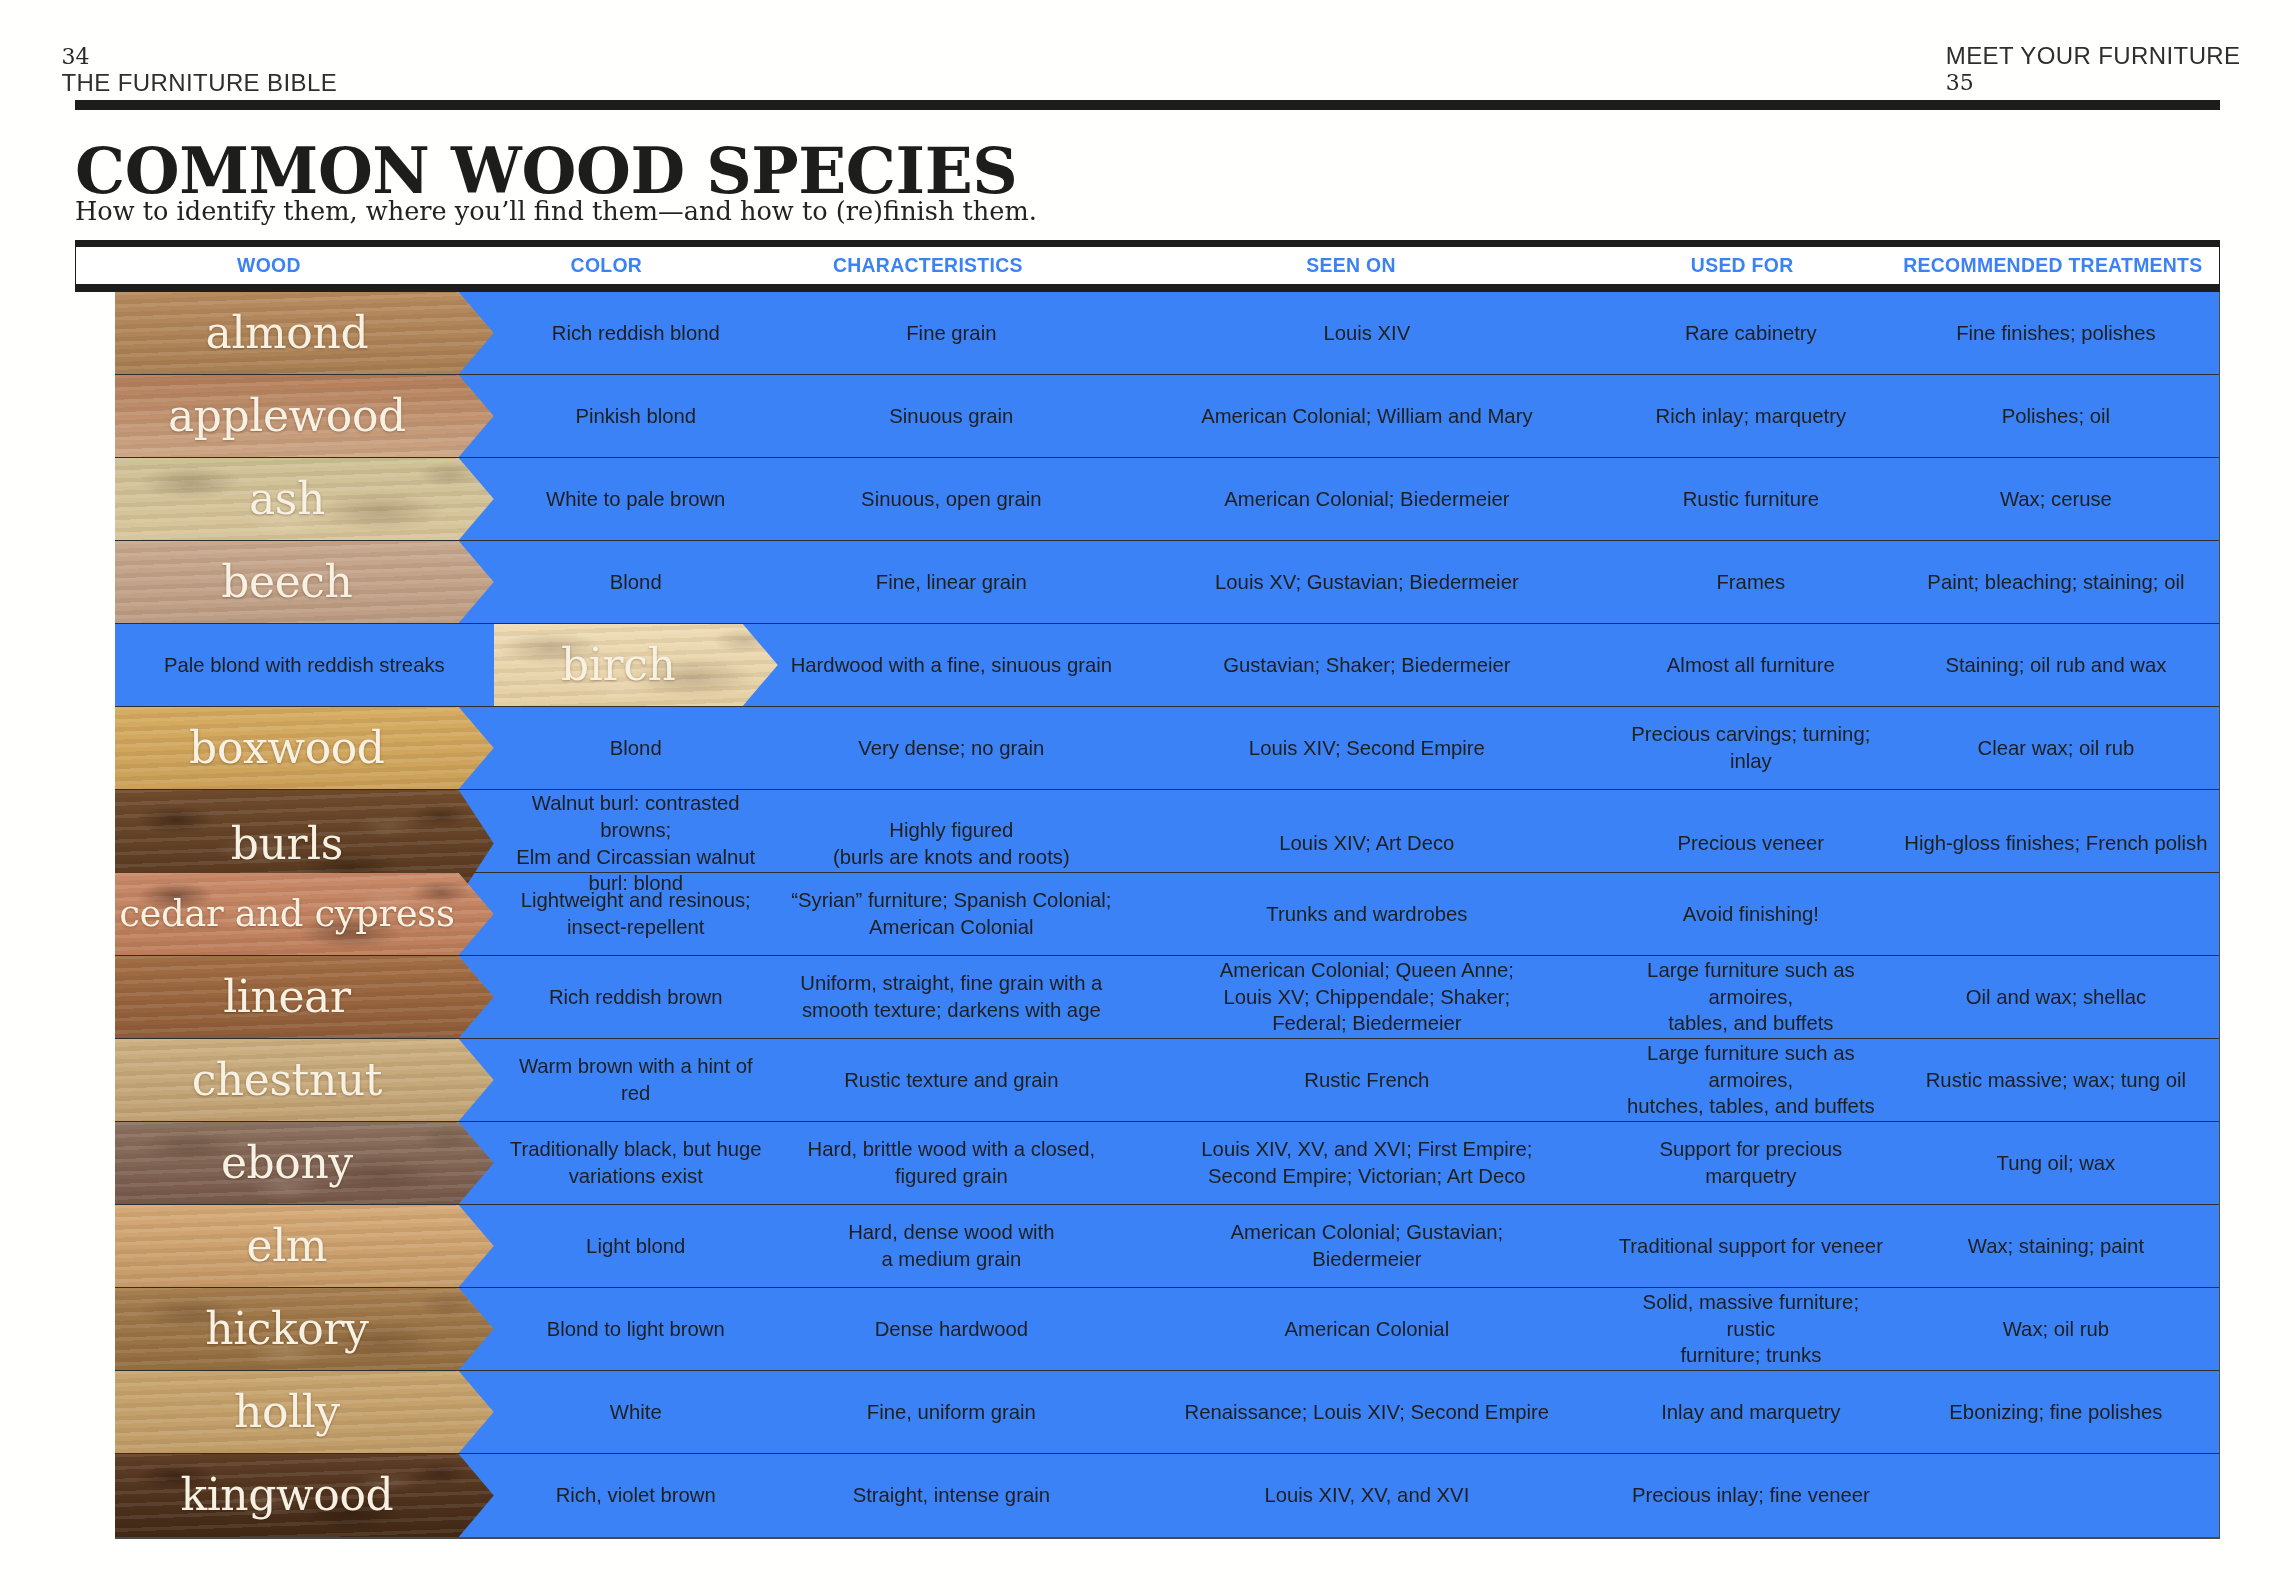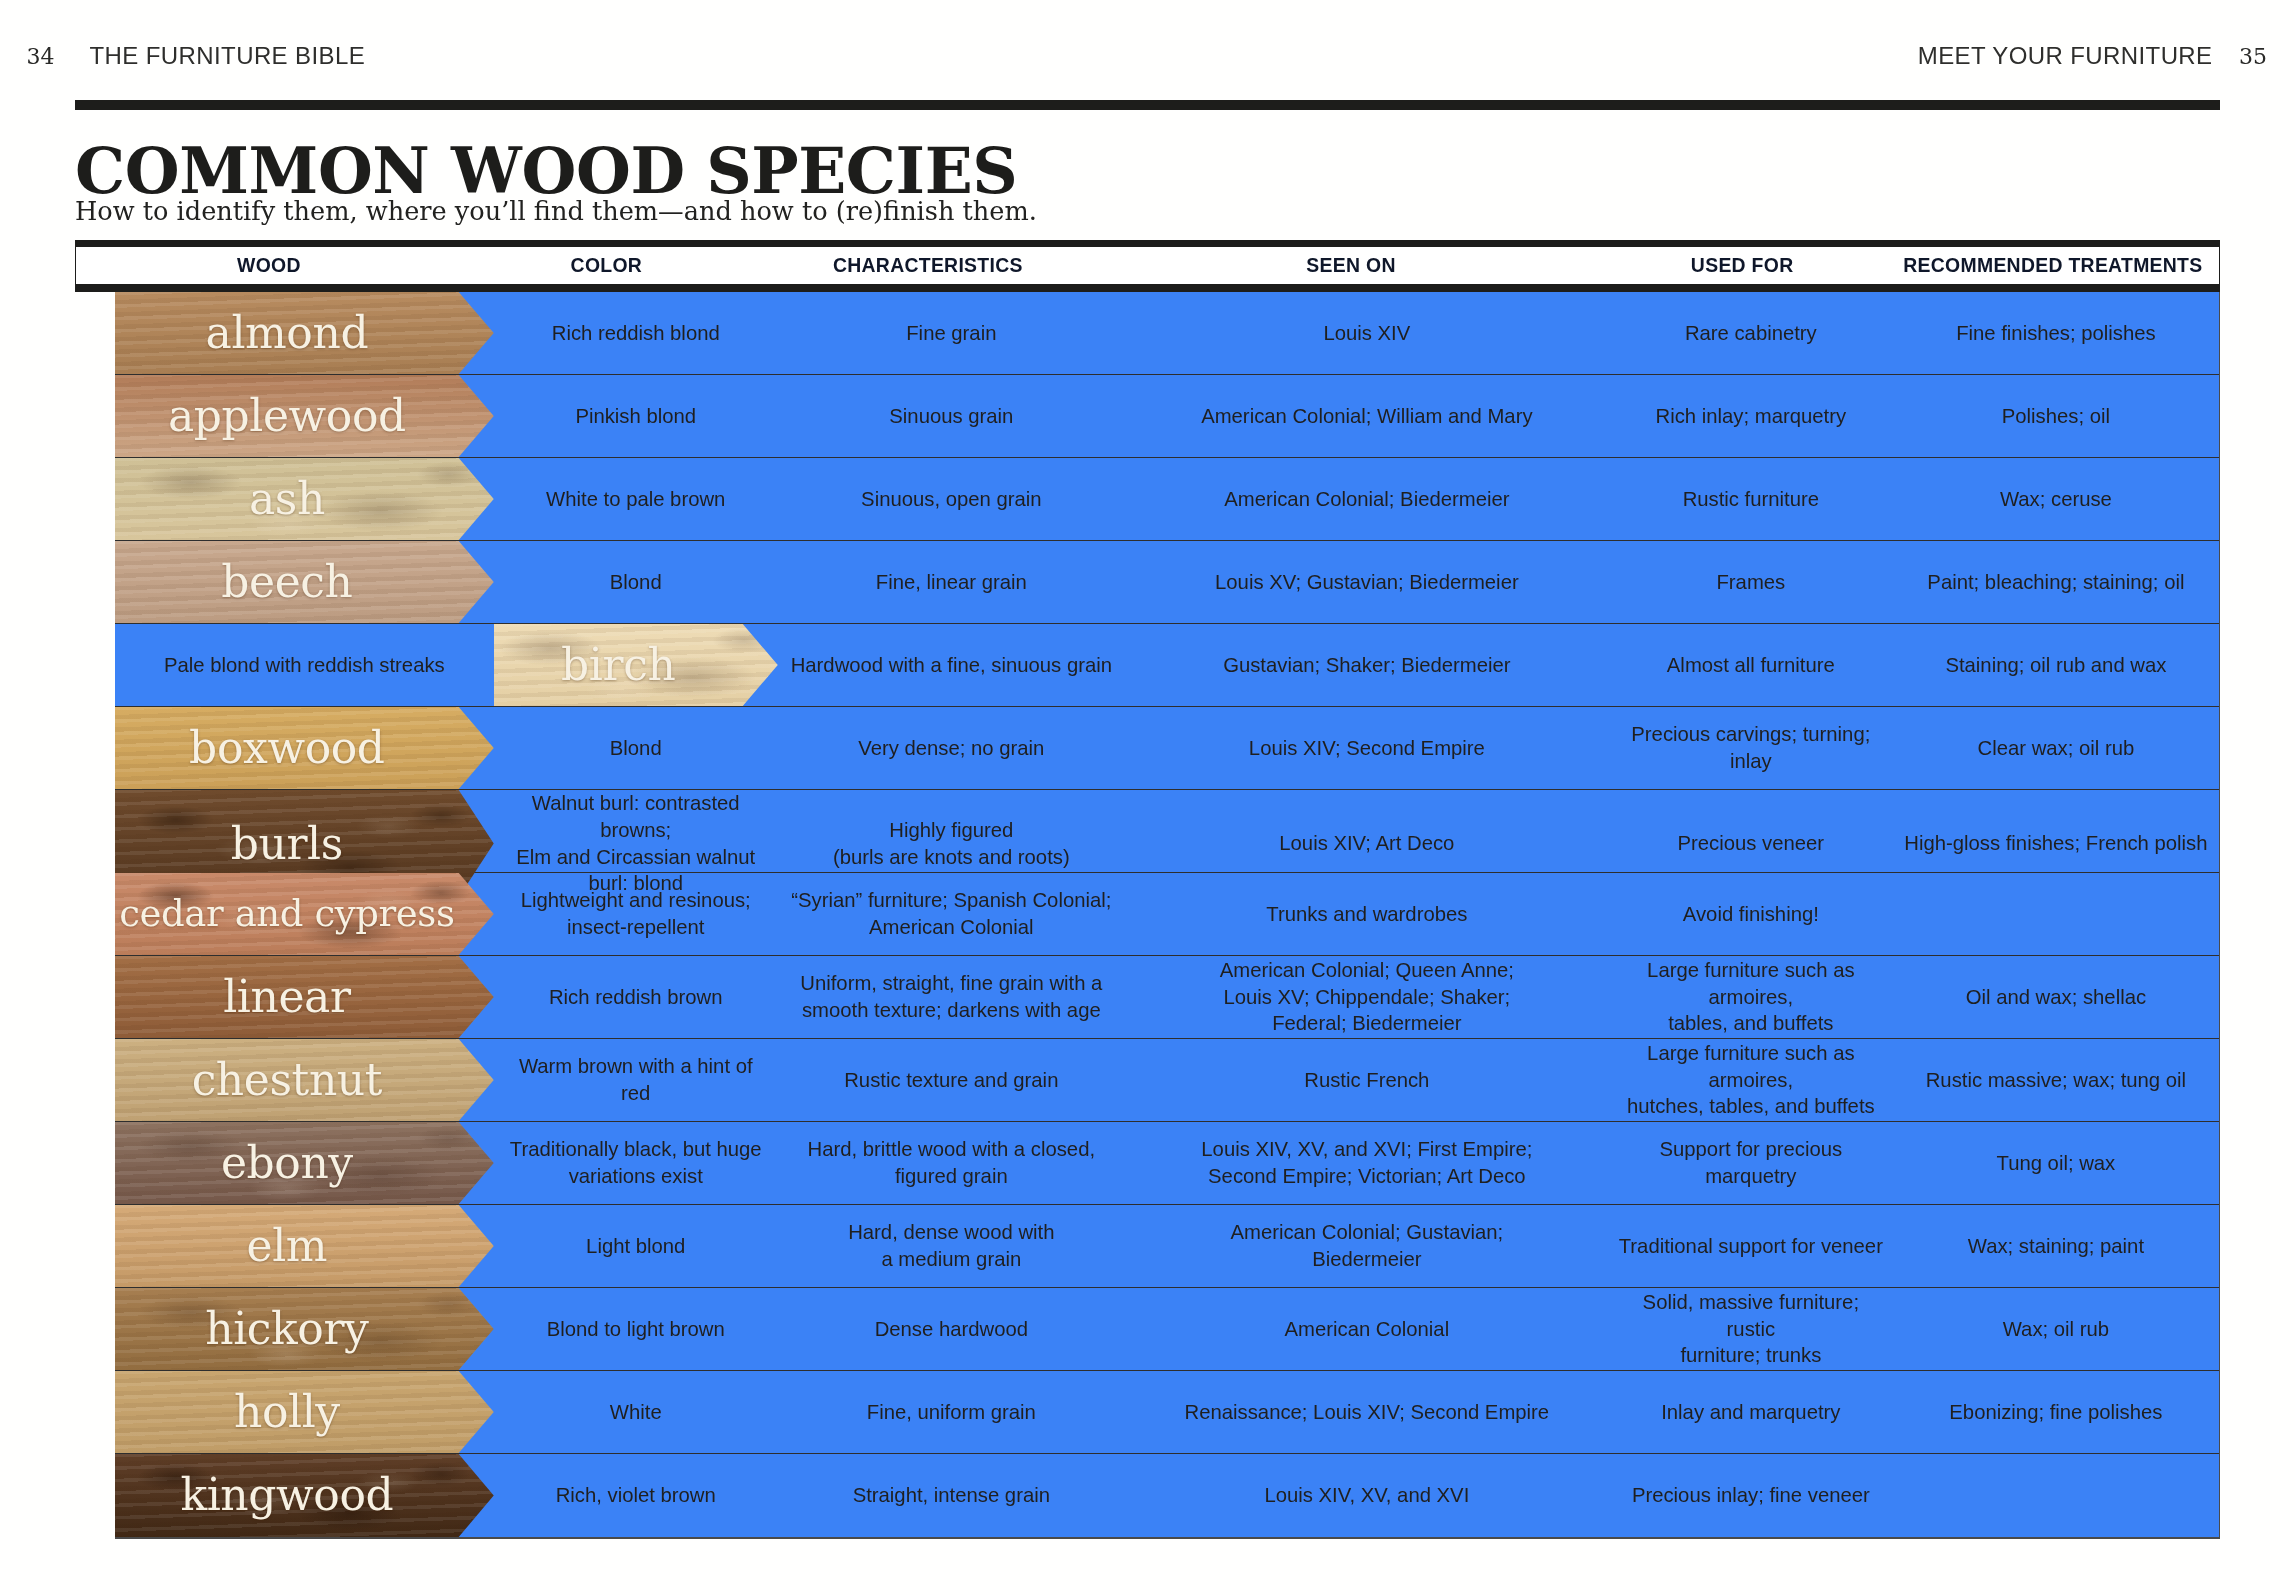--- a/index.html
+++ b/index.html
@@ -11,21 +11,21 @@
     font-family:"Liberation Sans", sans-serif;
     color:#1d1d1b;
     overflow:hidden;
   }
   
   .running-head{
     position:absolute; top:42px; left:0; right:0;
     display:flex; justify-content:space-between; align-items:baseline;
     padding:0 28px 0 26.5px;
   }
-  .rh-group{display:flex; align-items:baseline;}
+  .rh-group{display:flex; align-items:baseline;flex-direction:column;}
   .page-num{font-family:"DejaVu Serif", serif; font-size:22px; color:#2a2a28;}
   .rh-title{font-size:24px; letter-spacing:0.4px; color:#2e2e2c; font-weight:400;}
   .rh-left .rh-title{margin-left:35px;}
   .rh-right .rh-title{margin-right:26.5px;}
   
   .top-rule{position:absolute; left:75px; top:100px; width:2145px; height:9.7px; background:#1d1d1b;}
   .doc-title{
     position:absolute; left:75px; top:134px; margin:0;
     font-family:"DejaVu Serif", serif; font-weight:700;
     font-size:63px; letter-spacing:-0.4px; color:#1d1d1b;
@@ -41,21 +41,21 @@
   .thead{
     display:grid;
     grid-template-columns:18% 13.5% 16.5% 23% 13.5% 15.5%;
     height:37px;
     border-left:1.8px solid #1d1d1b;
     border-right:1.8px solid #1d1d1b;
     background:#fff;
   }
   .th{
     display:flex; align-items:center; justify-content:center;
-    font-weight:700; font-size:19.4px; letter-spacing:0.3px; color:#0f172a;
+    font-weight:700; font-size:19.4px; letter-spacing:0.3px; color:#3b82f6;
     text-align:center;
   }
   .tbody{border-right:1.8px solid #4a4a4a; border-bottom:2.6px solid #4a4a4a; background:#3b82f6;margin-left:40px;}
   .row{
     display:grid;
     grid-template-columns:18% 13.5% 16.5% 23% 13.5% 15.5%;
     height:83px;
     border-bottom:1.8px solid #2e2e2e;
     box-sizing:border-box;
   }

